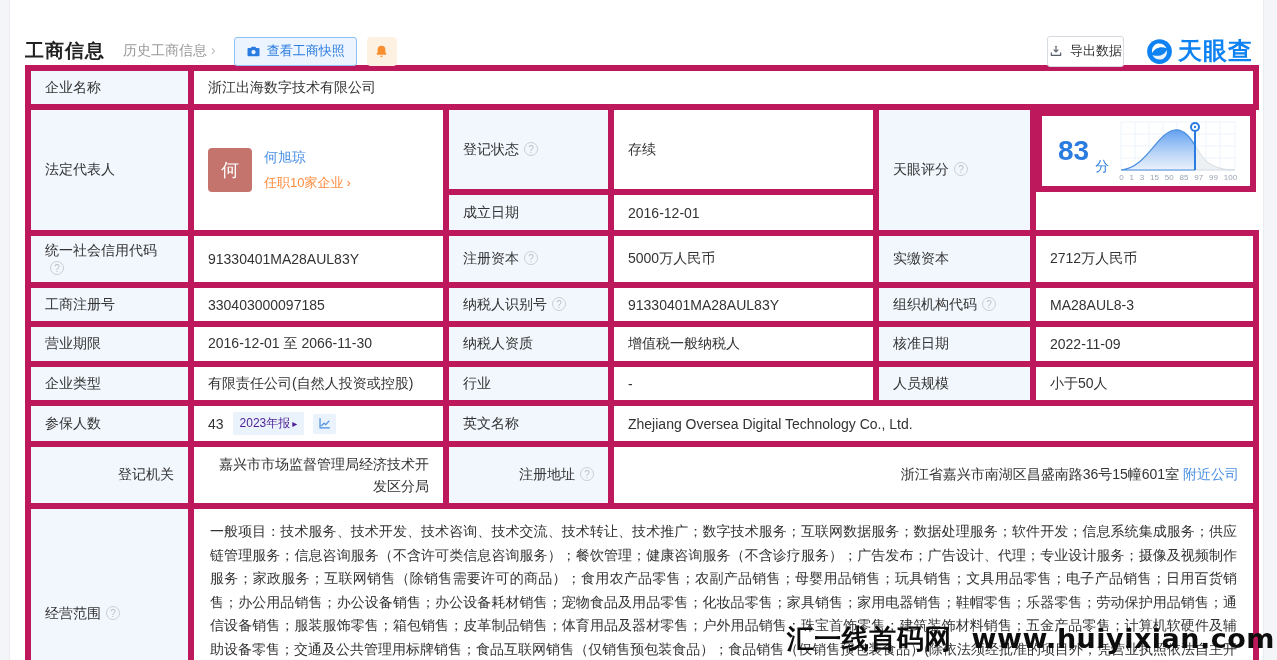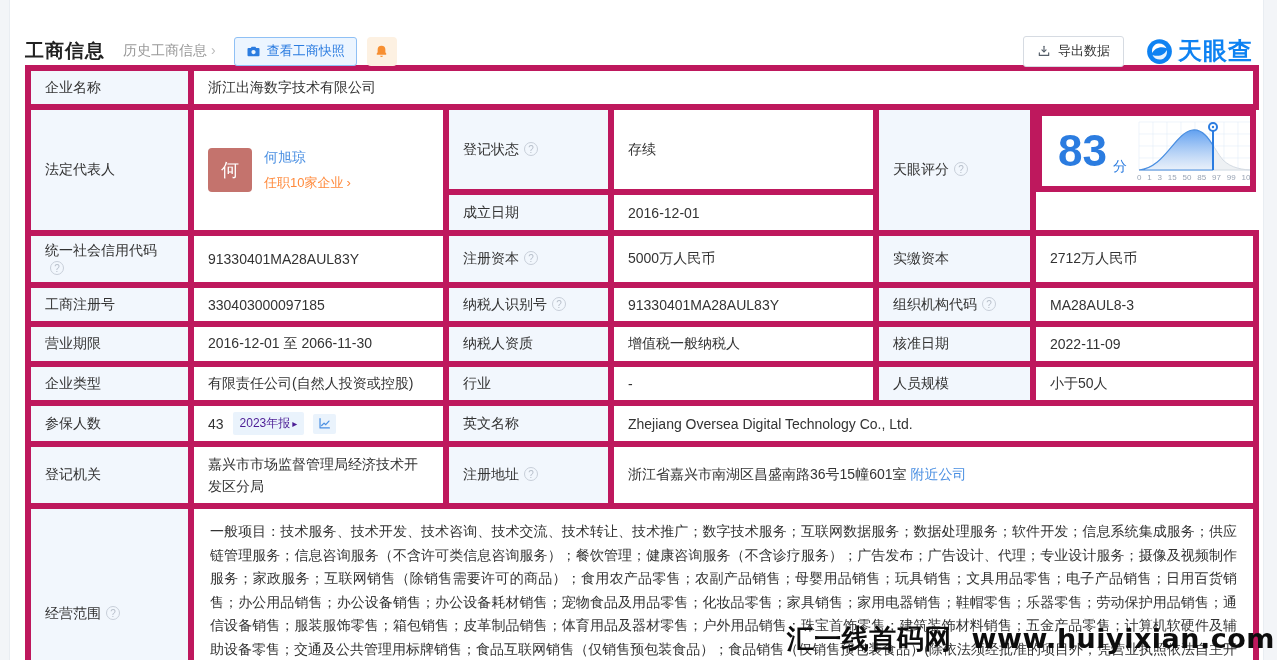--- a/index.html
+++ b/index.html
@@ -17,36 +17,36 @@
             display:flex; align-items:center; z-index:2; }
   .page-title { font-size:19px; font-weight:bold; color:#222; letter-spacing:1px; }
   .history-link { margin-left:18px; font-size:14px; color:#999; cursor:pointer; }
   .history-link::after { content:"›"; margin-left:4px; color:#bbb; }
   .snap-btn { margin-left:18px; display:flex; align-items:center; gap:6px; height:29px;
               padding:0 11px; background:#ecf5ff; border:1px solid #8fc0f5; border-radius:3px;
               color:#2b7ce0; font-size:13px; cursor:pointer; }
   .bell-btn { margin-left:10px; width:30px; height:29px; background:#fdf1e2; border-radius:4px;
               display:flex; align-items:center; justify-content:center; cursor:pointer; }
   .header-right { margin-left:auto; display:flex; align-items:center; gap:22px; }
-  .export-btn { display:flex; align-items:center; gap:7px; height:31px; padding:0 13px;
+  .export-btn { display:flex; align-items:center; gap:7px; height:31px; padding:0 1px;
                 background:#fff; border:1px solid #d6dbe2; border-radius:3px; color:#40485
 
                 2; font-size:13px; cursor:pointer; }
   .brand { display:flex; align-items:center; gap:5px; cursor:pointer; }
   .brand-text { font-size:24px; font-weight:bold; color:#0e82f2; letter-spacing:1px; }
 
   
   table.info { position:absolute; left:25px; top:65px; width:1228px; z-index:1;
                border-collapse:collapse; table-layout:fixed; font-size:14px; }
   table.info td { border:6px solid #be185d; vertical-align:middle; padding:6px 14px;
                   color:#333; overflow:hidden; }
   td.lbl { background:#f2f7fd; }
   td.val { background:#fff; }
   tr.h39 { height:39px; } tr.h40 { height:40px; } tr.h41 { height:41px; }
-  tr.h62 { height:62px; } tr.h189{ height:189px; }
+  tr.h62 { height:62px;text-align:right; } tr.h189{ height:189px; }
 
   .help { display:inline-block; width:14px; height:14px; margin-left:5px; border:1px solid #c8cfd9;
           border-radius:50%; color:#b7bfca; font-size:10px; line-height:13px; text-align:center;
           vertical-align:1px; cursor:pointer; }
   .help::after { content:"?"; }
 
   .link-blue { color:#4a8fe2; cursor:pointer; text-decoration:none; }
   .link-orange { color:#ff8a3c; cursor:pointer; }
   .link-orange::after { content:"›"; margin-left:3px; }
   .status-green { color:#2fae4f; }
@@ -63,21 +63,21 @@
   .report-badge::after { content:"▸"; margin-left:2px; font-size:10px; }
   .trend-btn { background:#eaf3fc; border-radius:2px; padding:3px 5px 1px; cursor:pointer; }
 
   .addr-cell span:first-child { margin-right:0; }
 
   .scope-cell { line-height:23.5px; text-align:justify; padding:11px 16px !important;
                 vertical-align:top !important; }
 
   
   .score-cell { display:flex; align-items:center; gap:10px; padding:4px 8px 4px 16px !important; }
-  .score-num { font-size:44px; font-weight:bold; color:#2b7ce0; line-height:1; }
+  .score-num { font-size:28px; font-weight:bold; color:#2b7ce0; line-height:1; }
   .score-unit { font-size:14px; color:#2b7ce0; align-self:flex-end; margin-bottom:6px; margin-left:-4px; }
   .score-chart { display:flex; flex-direction:column; }
   .axis-labels { width:118px; display:flex; justify-content:space-between; font-size:8px;
                  color:#9aa5b5; margin-top:1px; }
 
   
   .watermark { position:absolute; right:2px; bottom:3px; z-index:10; white-space:pre;
                font-family:"DejaVu Sans",sans-serif; font-weight:900; font-size:27px;
                color:#0d0d0d; letter-spacing:0.5px; }
 </style>

